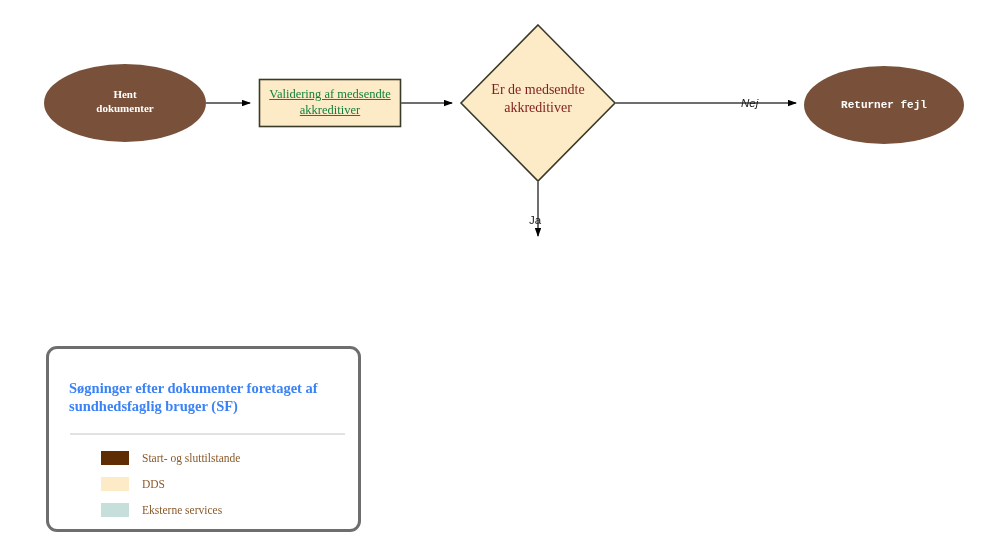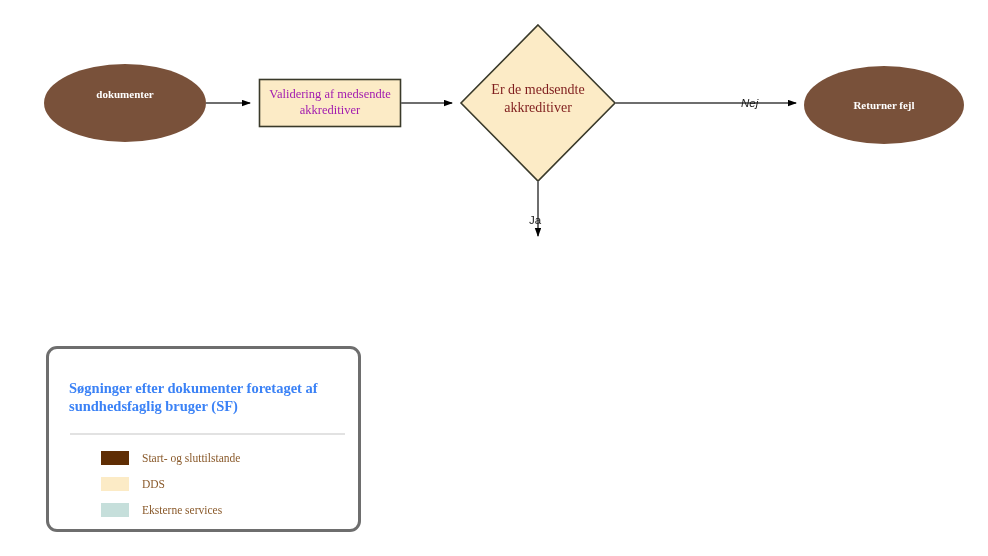--- a/index.html
+++ b/index.html
@@ -31,21 +31,22 @@
   }
   .terminator-label {
     font-family: "Liberation Serif", serif;
     font-weight: bold;
     font-size: 11px;
     color: #ffffff;
   }
   .process-label {
     font-family: "Liberation Serif", serif;
     font-size: 12.5px;
-    color: #a21caf;
+    color: #15803d;
+    text-decoration: underline;
   }
   .decision-label {
     font-family: "Liberation Serif", serif;
     font-size: 14px;
     color: #7f1d1d;
   }
   .edge-label {
     position: absolute;
     font-family: "Liberation Sans", sans-serif;
     font-size: 11.5px;
@@ -131,34 +132,35 @@
   <polygon points="538,25 615,103 538,181 461,103" fill="#FCEBC6" stroke="#3A3A2A" stroke-width="1.6"></polygon>
 
   <line x1="615" y1="103" x2="796" y2="103" stroke="#6e6e6e" stroke-width="2" marker-end="url(#arrow)"></line>
 
   <line x1="538" y1="181" x2="538" y2="236" stroke="#6e6e6e" stroke-width="2" marker-end="url(#arrow)"></line>
 
   <ellipse cx="884" cy="105" rx="80" ry="39" fill="#79513A" stroke="none"></ellipse>
 </svg>
 
 <div class="node-label terminator-label" style="left:45px; top:88px; width:160px;">
+  <div>Hent</div>
   <div>dokumenter</div>
 </div>
 
 <div class="node-label process-label" style="left:260px; top:87px; width:140px;">
   <div>Validering af medsendte</div>
   <div>akkreditiver</div>
 </div>
 
 <div class="node-label decision-label" style="left:463px; top:81px; width:150px;">
   <div>Er de medsendte</div>
   <div>akkreditiver</div>
 </div>
 
-<div class="node-label terminator-label" style="left:804px; top:99px; width:160px;">
+<div class="node-label terminator-label" style="left:804px; top:99px; width:160px;font-family:Liberation Mono, monospace;">
   <div>Returner fejl</div>
 </div>
 
 <div class="edge-label" style="left:741px; top:97px;font-style:italic;">Nej</div>
 
 <div class="edge-label" style="left:529px; top:214px;">Ja</div>
 
 <div id="legend-box">
 
   <div id="legend-title">

